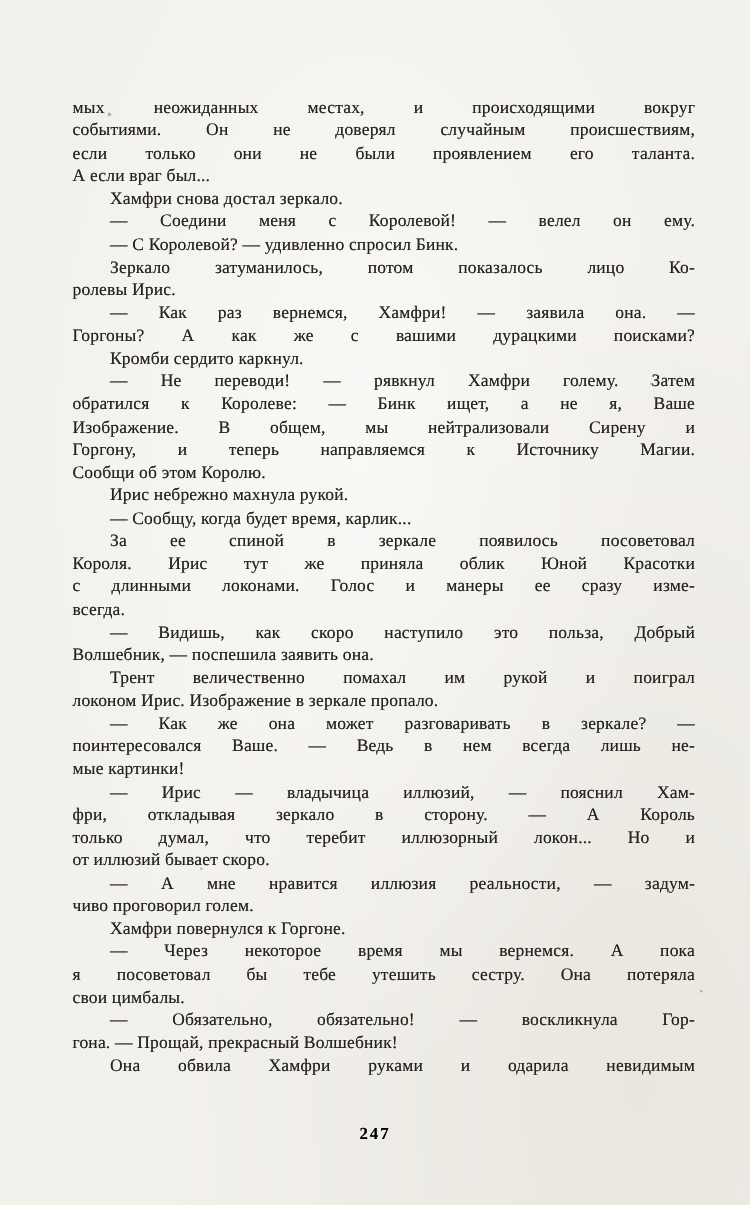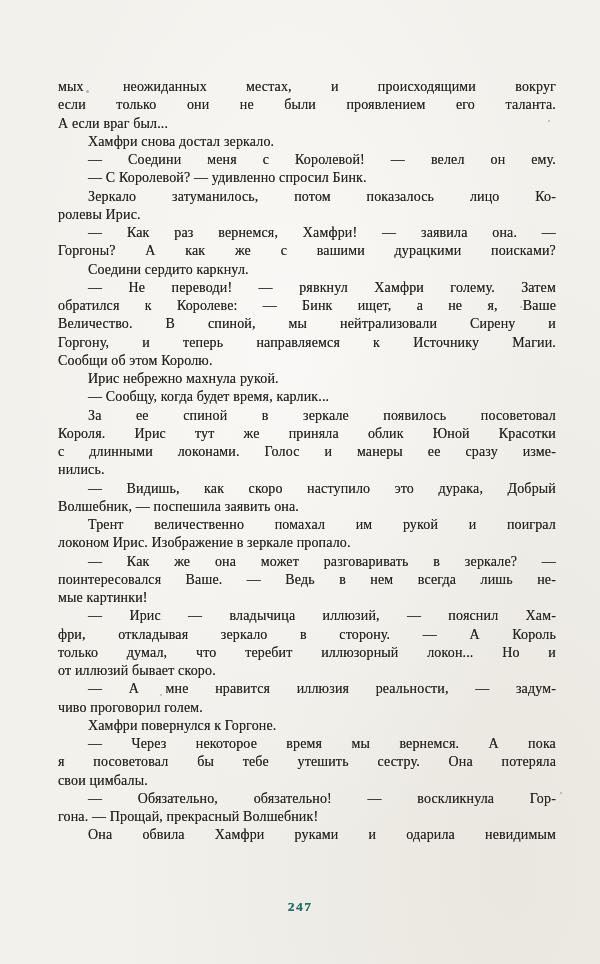--- a/index.html
+++ b/index.html
@@ -43,61 +43,62 @@
   .ln.ind {
     text-indent: 30px;
     font-family: Liberation Serif, serif;
   }
   .pagenum {
     position: absolute;
     left: 0;
     top: 899px;
     width: 600px;
     text-align: center;
-    color: #0f766e;
+    color: #000000;
     font-size: 13.5px;
     font-weight: bold;
     letter-spacing: 1.5px;
     text-shadow: 0 0 0.5px rgba(43,41,37,0.6);
   }
   .speck {
     position: absolute;
     background: rgba(70,66,58,0.35);
     border-radius: 50%;
   }
 </style>
 </head>
 <body>
 
 <div class="page">
 
   <div class="textblock">
     <div class="ln">мых неожиданных местах, и происходящими вокруг</div>
+    <div class="ln">событиями. Он не доверял случайным происшествиям,</div>
     <div class="ln">если только они не были проявлением его таланта.</div>
     <div class="ln end">А если враг был...</div>
     <div class="ln ind end">Хамфри снова достал зеркало.</div>
     <div class="ln ind">— Соедини меня с Королевой! — велел он ему.</div>
     <div class="ln ind end">— С Королевой? — удивленно спросил Бинк.</div>
     <div class="ln ind">Зеркало затуманилось, потом показалось лицо Ко-</div>
     <div class="ln end">ролевы Ирис.</div>
     <div class="ln ind">— Как раз вернемся, Хамфри! — заявила она. —</div>
     <div class="ln">Горгоны? А как же с вашими дурацкими поисками?</div>
-    <div class="ln ind end">Соедини сердито каркнул.</div>
+    <div class="ln ind end">Кромби сердито каркнул.</div>
     <div class="ln ind">— Не переводи! — рявкнул Хамфри голему. Затем</div>
     <div class="ln">обратился к Королеве: — Бинк ищет, а не я, Ваше</div>
-    <div class="ln">Величество. В спиной, мы нейтрализовали Сирену и</div>
+    <div class="ln">Изображение. В общем, мы нейтрализовали Сирену и</div>
     <div class="ln">Горгону, и теперь направляемся к Источнику Магии.</div>
     <div class="ln end">Сообщи об этом Королю.</div>
     <div class="ln ind end">Ирис небрежно махнула рукой.</div>
     <div class="ln ind end">— Сообщу, когда будет время, карлик...</div>
     <div class="ln ind">За ее спиной в зеркале появилось посоветовал</div>
     <div class="ln">Короля. Ирис тут же приняла облик Юной Красотки</div>
     <div class="ln">с длинными локонами. Голос и манеры ее сразу изме-</div>
-    <div class="ln end">нились.</div>
-    <div class="ln ind">— Видишь, как скоро наступило это дурака, Добрый</div>
+    <div class="ln end">всегда.</div>
+    <div class="ln ind">— Видишь, как скоро наступило это польза, Добрый</div>
     <div class="ln end">Волшебник, — поспешила заявить она.</div>
     <div class="ln ind">Трент величественно помахал им рукой и поиграл</div>
     <div class="ln end">локоном Ирис. Изображение в зеркале пропало.</div>
     <div class="ln ind">— Как же она может разговаривать в зеркале? —</div>
     <div class="ln">поинтересовался Ваше. — Ведь в нем всегда лишь не-</div>
     <div class="ln end">мые картинки!</div>
     <div class="ln ind">— Ирис — владычица иллюзий, — пояснил Хам-</div>
     <div class="ln">фри, откладывая зеркало в сторону. — А Король</div>
     <div class="ln">только думал, что теребит иллюзорный локон... Но и</div>
     <div class="ln end">от иллюзий бывает скоро.</div>

